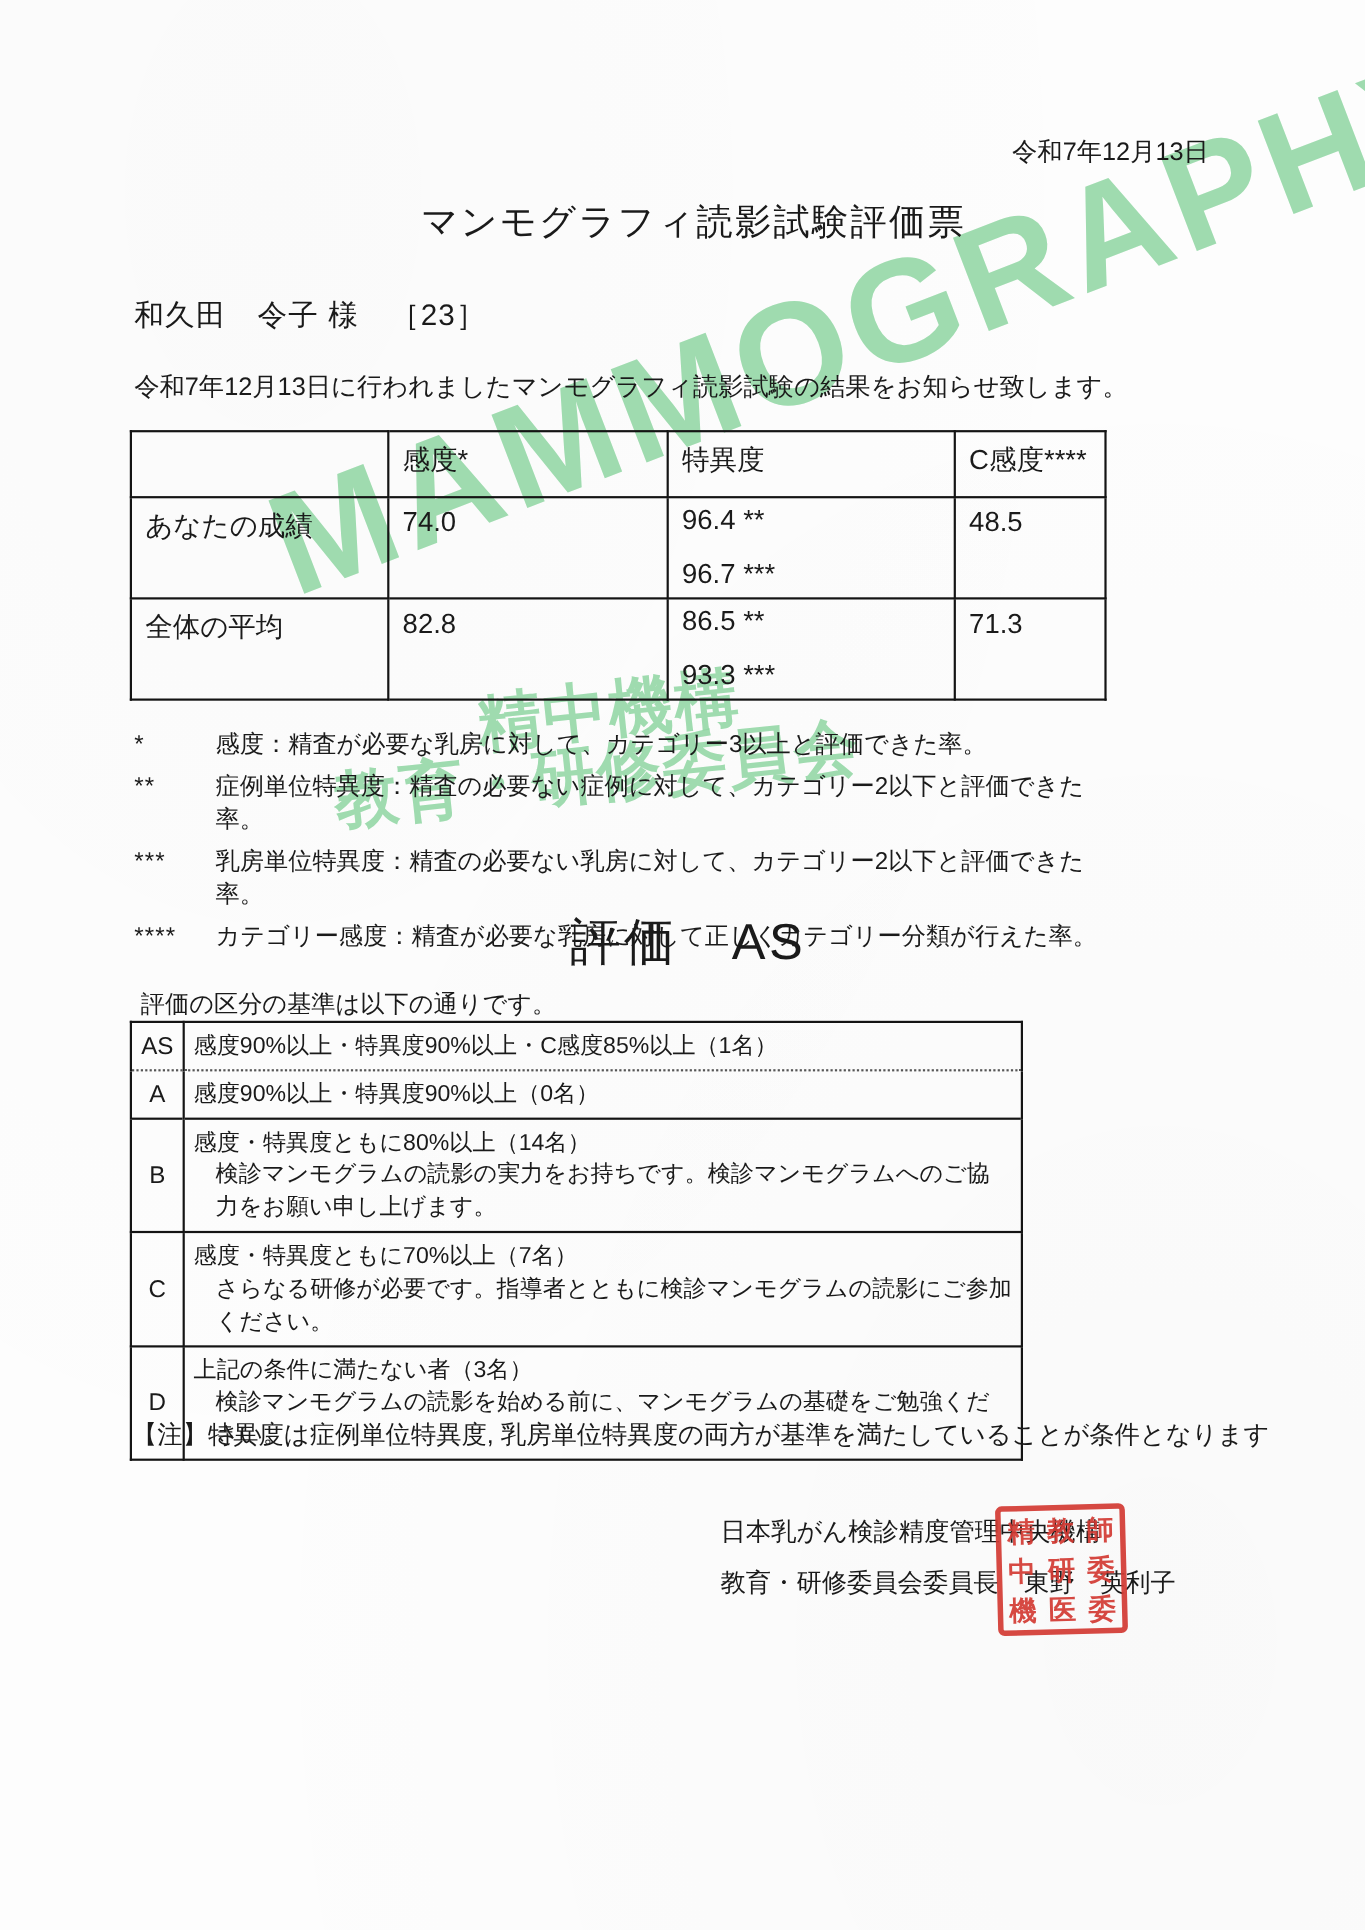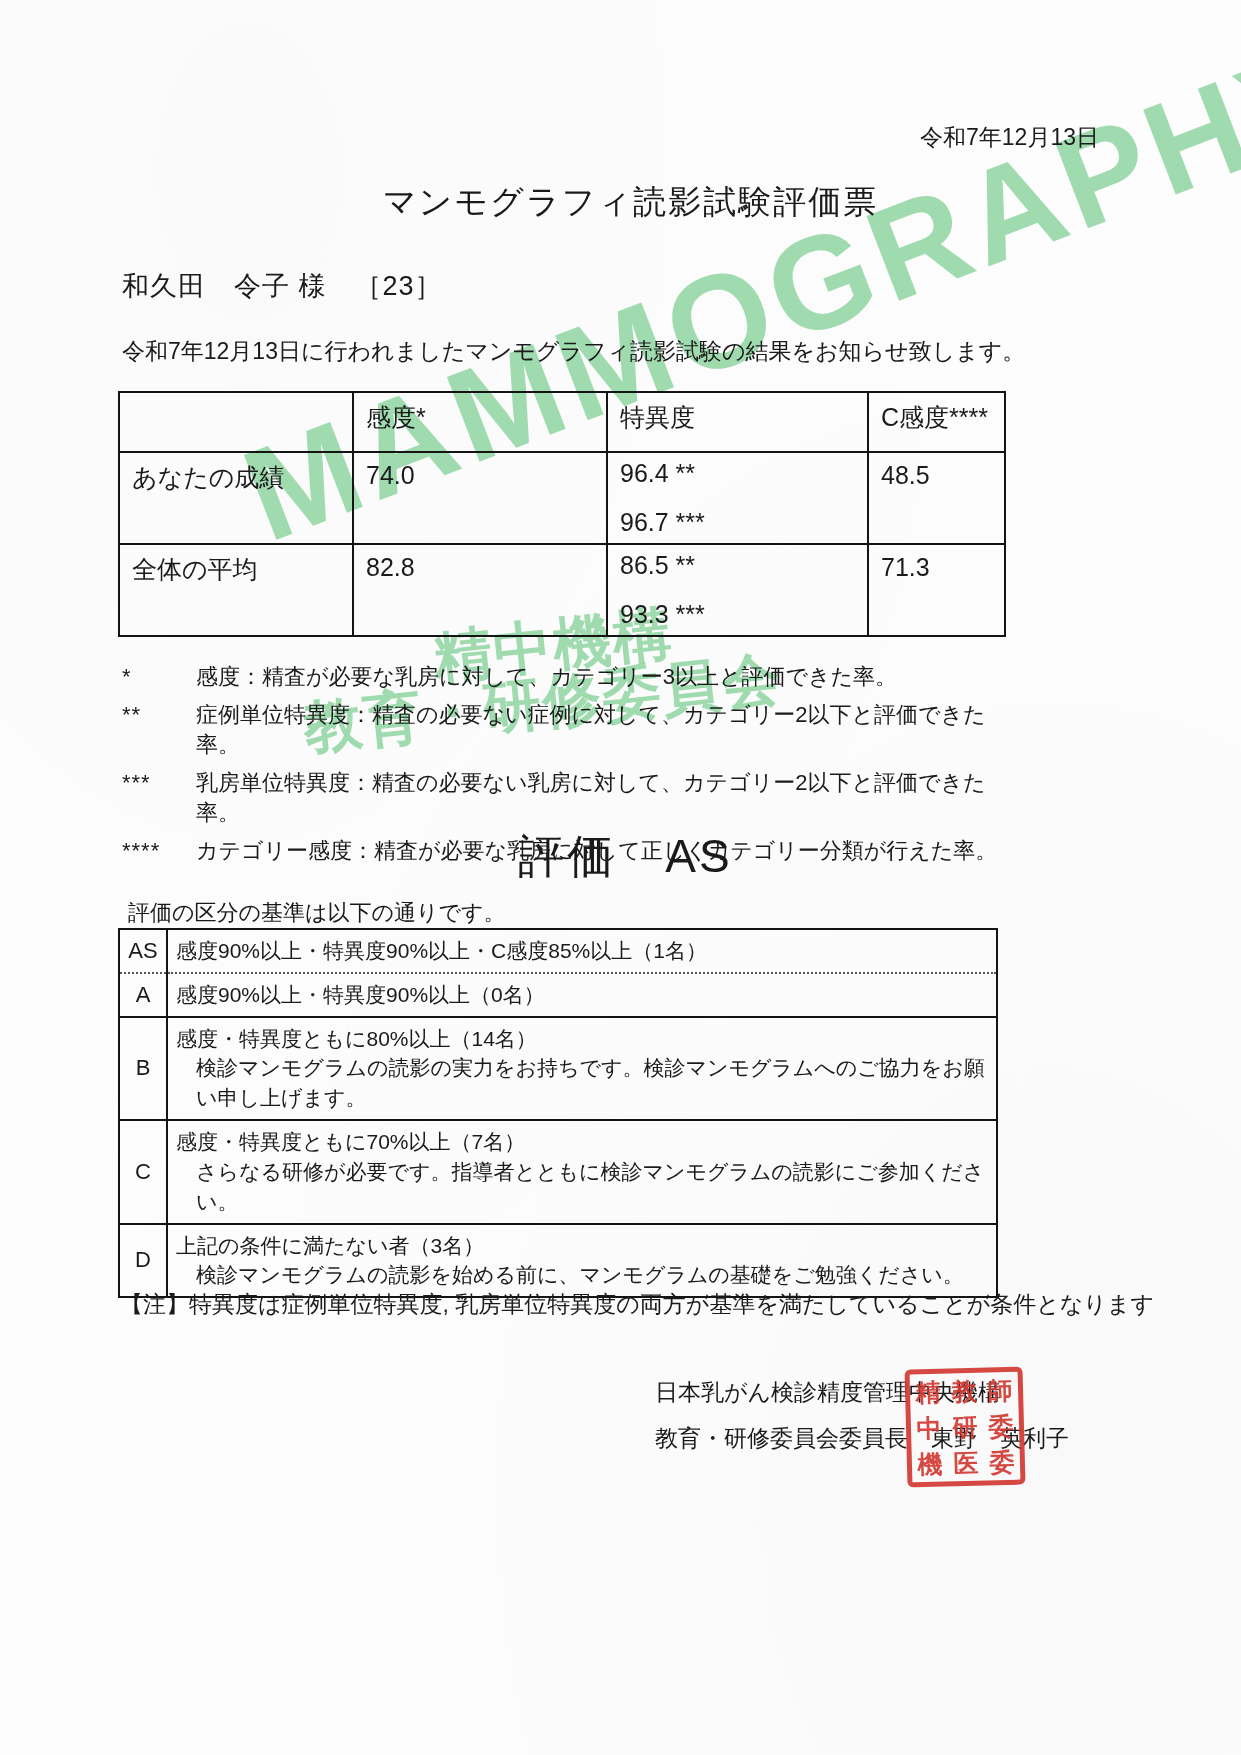--- a/index.html
+++ b/index.html
@@ -161,21 +161,21 @@
   #criteria-caption {
     left: 128px;
     top: 898px;
     font-size: 22px;
   }
 
   
   #criteria-table {
     left: 118px;
     top: 928px;
-    width: 880px;
+    width: 812px;
     border-collapse: collapse;
     table-layout: fixed;
   }
   #criteria-table td {
     border-left: 2px solid #141414;
     border-right: 2px solid #141414;
     border-top: 2px solid #141414;
     border-bottom: 2px solid #141414;
     vertical-align: middle;
     font-size: 21px;

